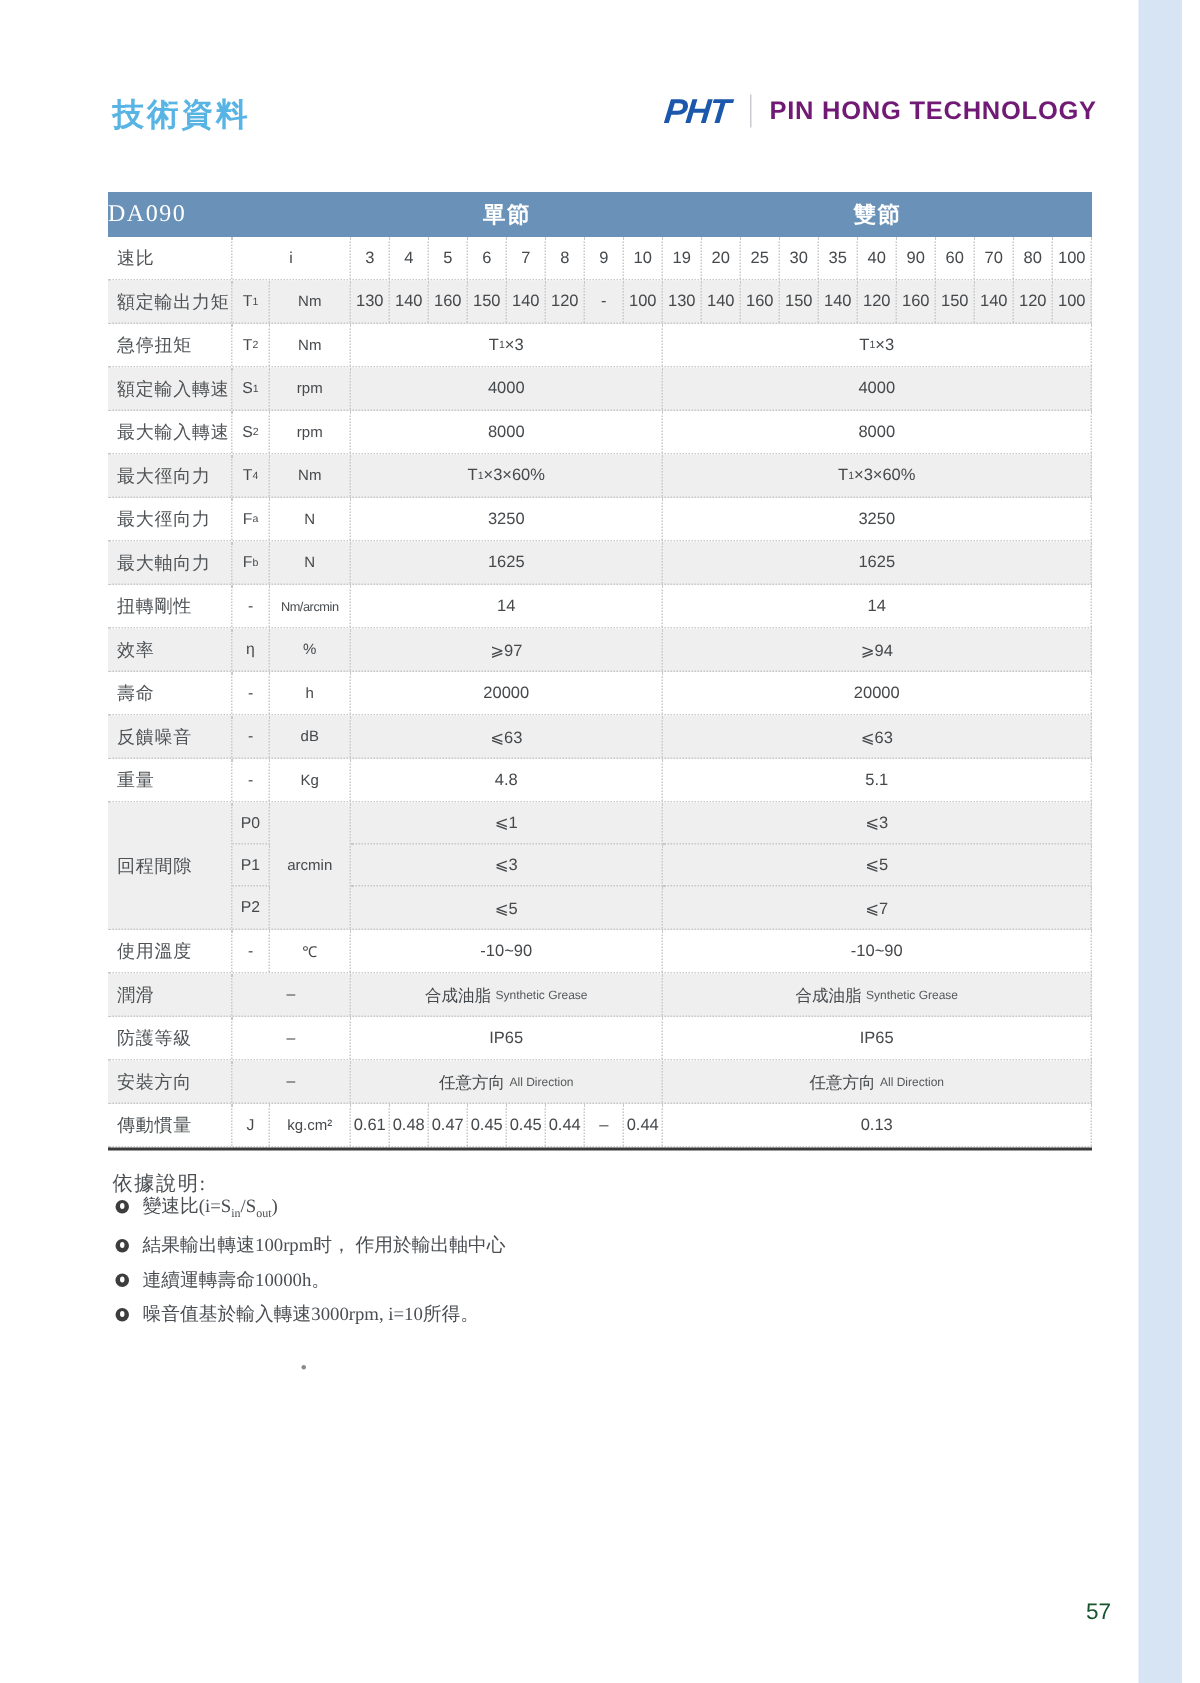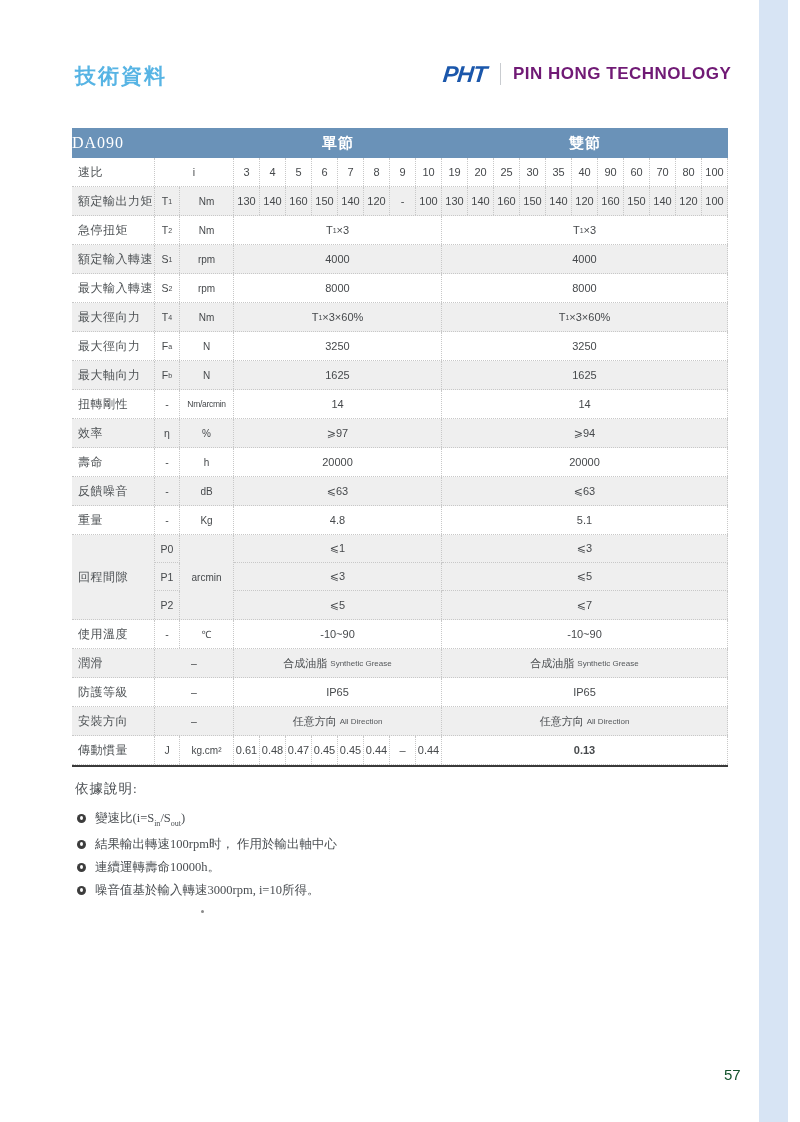--- a/index.html
+++ b/index.html
@@ -37,21 +37,21 @@
   .c.unit.tight{font-size:8.5px;letter-spacing:-0.3px;}
   .c.val{font-size:11px;}
   .c sub{font-size:7px;line-height:1;}
   .c .small{font-size:8px;margin-left:3px;color:#55585b;}
   .c:last-child{border-right:1px dotted #c8c8c8;}
   #table-bottom{height:0;border-bottom:2px solid #3a3a3a;}
 
   
   #notes{position:absolute;left:75px;top:780px;width:560px;color:#4a4e52;
          font-family:"Liberation Serif","DejaVu Serif",serif;}
-  #notes .heading{font-size:13.5px;letter-spacing:1px;margin-bottom:14px;}
+  #notes .heading{font-size:13.5px;letter-spacing:1px;}
   .note-item{display:flex;align-items:flex-start;margin-bottom:10px;font-size:12.5px;line-height:1.05;}
   .note-item .bullet{flex:0 0 auto;width:9px;height:9px;border-radius:50%;background:#3d3d3d;
                      margin:2px 9px 0 2px;position:relative;}
   .note-item .bullet::after{content:"";position:absolute;left:3px;top:2px;width:3px;height:4px;
                      border-radius:50%;background:#fff;}
   .note-item sub{font-size:8px;}
 
   #stray-dot{position:absolute;left:201px;top:910px;width:3px;height:3px;border-radius:50%;background:#8a8a8a;}
   #page-number{position:absolute;left:724px;top:1066px;font-size:15px;color:#14532d;}
 </style>
@@ -243,21 +243,21 @@
           <div class="c sym">J</div>
           <div class="c unit">kg.cm²</div>
           <div class="c val">0.61</div>
           <div class="c val">0.48</div>
           <div class="c val">0.47</div>
           <div class="c val">0.45</div>
           <div class="c val">0.45</div>
           <div class="c val">0.44</div>
           <div class="c val">–</div>
           <div class="c val">0.44</div>
-          <div class="c val" style="grid-column: 12 / span 11; font-weight: bold;">0.13</div>
+          <div class="c val" style="grid-column: 12 / span 11;">0.13</div>
         </div>
       </div>
     <div id="table-bottom"></div>
   </div>
 
   <div id="notes">
     <div class="heading">依據說明:</div>
     <div id="note-list">
         <div class="note-item">
           <span class="bullet"></span>

